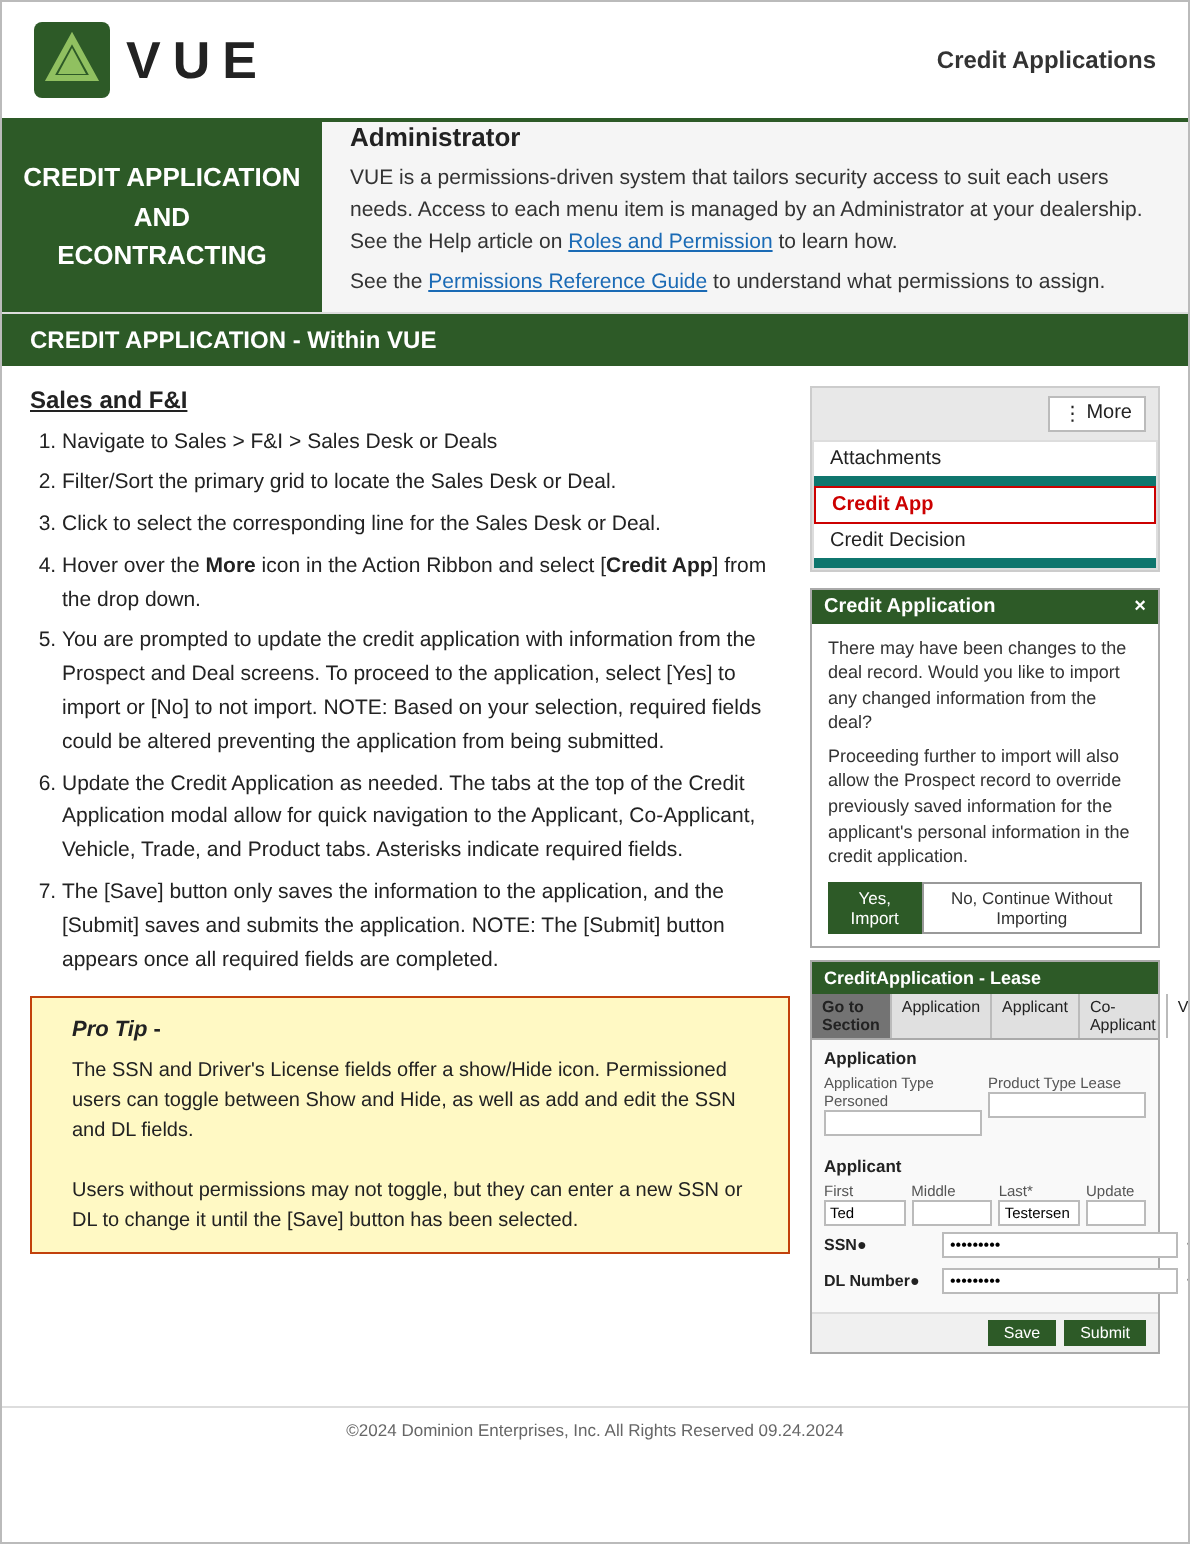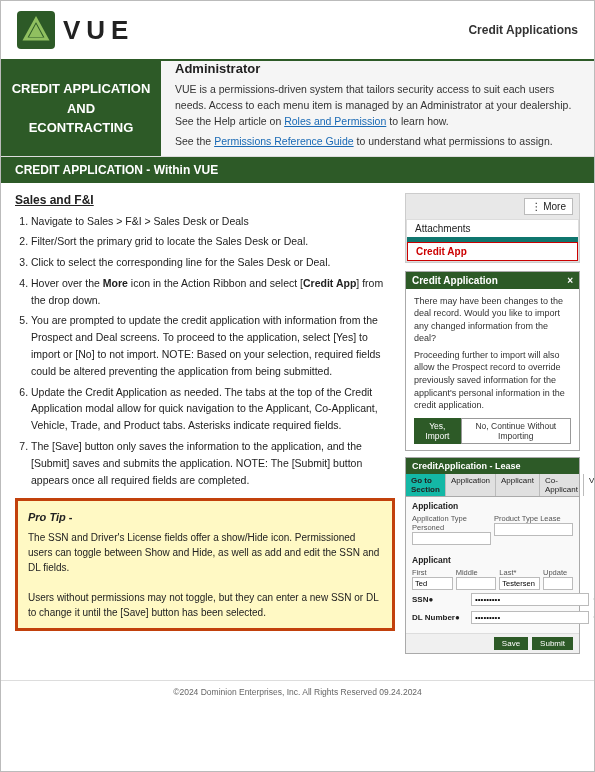--- a/index.html
+++ b/index.html
@@ -121,22 +121,22 @@
     ol li {
       margin-bottom: 4px;
     }
     ol li strong {
       font-weight: bold;
     }
 
     
     .pro-tip-box {
       background: #fff9c4;
-      border: 3px solid #c2410c;
-      padding: 8px 10px;
+      border: 1px solid #c2410c;
+      padding: 8px 20px;
       margin-top: 10px;
       font-size: 10px;
       line-height: 1.5;
     }
     .pro-tip-title {
       font-weight: bold;
       font-size: 11px;
       margin-bottom: 4px;
     }
     .pro-tip-title em {
@@ -244,21 +244,21 @@
       background: #e0e0e0;
       border-bottom: 1px solid #aaa;
     }
     .form-tab {
       padding: 2px 5px;
       font-size: 8px;
       border-right: 1px solid #bbb;
       cursor: pointer;
     }
     .form-tab.active {
-      background: #14b8a6;
+      background: #737373;
       font-weight: bold;
     }
     .form-section {
       padding: 4px 6px;
     }
     .form-section-title {
       font-weight: bold;
       font-size: 8.5px;
       margin-bottom: 3px;
     }
@@ -411,20 +411,21 @@
     <div class="more-menu-img">
       <div class="more-menu-header">
         <div class="more-btn">
           <span>⋮</span>
           <span>More</span>
         </div>
       </div>
       <div class="more-menu-items">
         <div class="more-menu-item">Attachments</div>
         <div class="more-menu-item highlighted">Credit App</div>
+        <div class="more-menu-item">Credit Decision</div>
       </div>
     </div>
 
     <div class="credit-app-popup">
       <div class="popup-header">
         <span>Credit Application</span>
         <span>×</span>
       </div>
       <div class="popup-body">
         <p>There may have been changes to the deal record. Would you like to import any changed information from the deal?</p>

